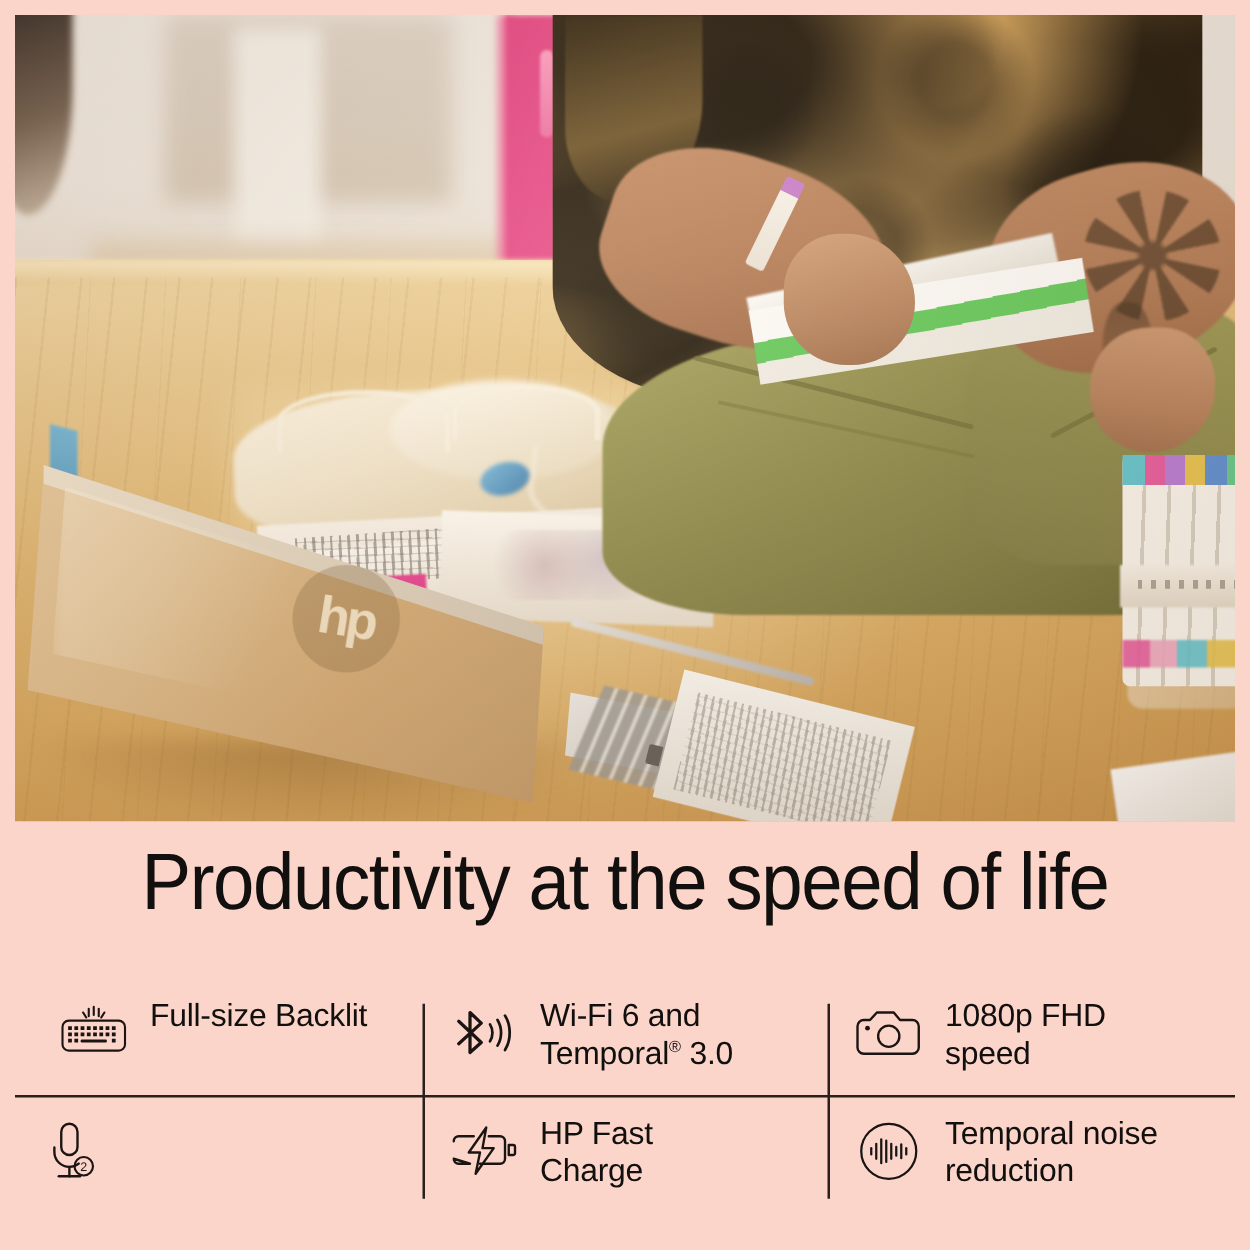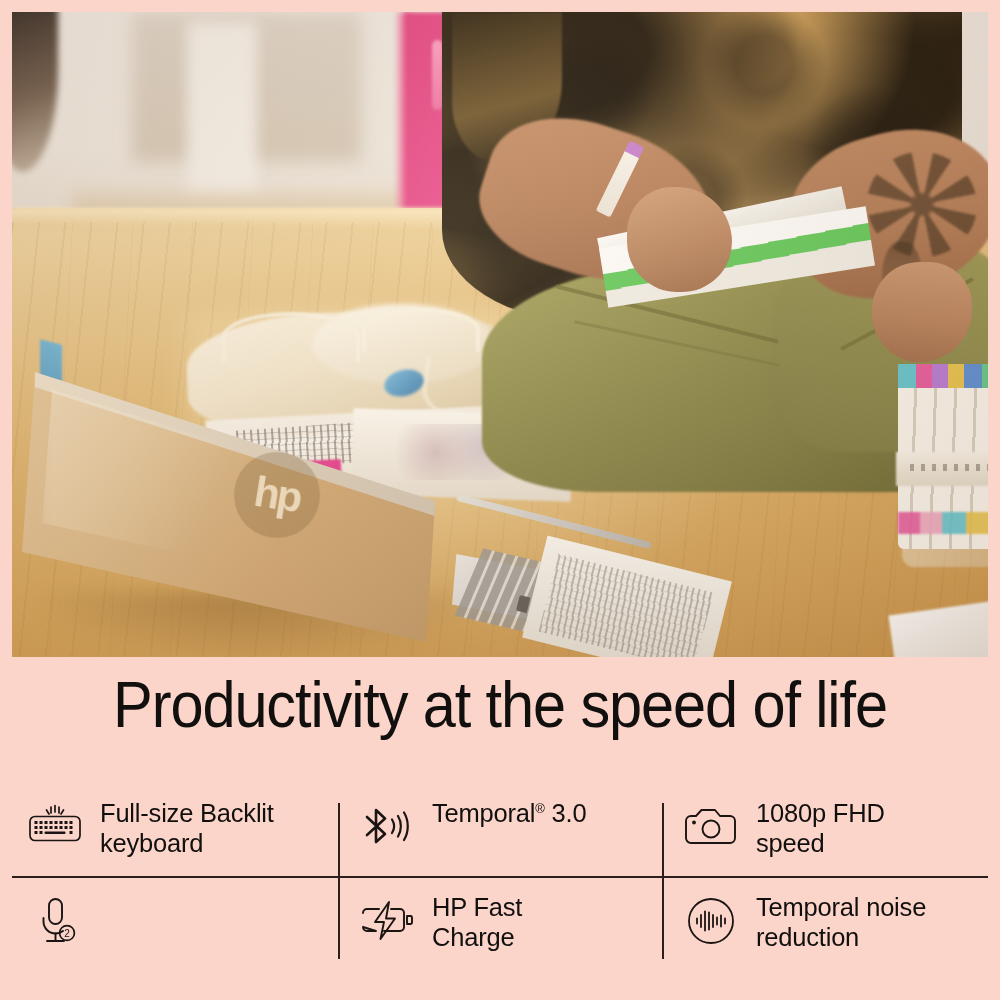--- a/index.html
+++ b/index.html
@@ -239,21 +239,21 @@
   }
 
   
   .grid{position:absolute;left:12px;top:786px;width:976px;height:200px;}
   .hline{position:absolute;left:0;top:90px;width:976px;height:2px;background:#2A1F1C;}
   .vline{position:absolute;width:2px;background:#2A1F1C;}
   .v1{left:326px;top:17px;height:156px;}
   .v2{left:650px;top:17px;height:156px;}
 
   .cell{position:absolute;display:flex;align-items:flex-start;gap:14px;}
-  .c1{left:12px;top:10px;}  .c2{left:344px;top:10px;} .c3{left:668px;top:10px;}
+  .c1{left:32px;top:10px;}  .c2{left:344px;top:10px;} .c3{left:668px;top:10px;}
   .c4{left:18px;top:104px;} .c5{left:344px;top:104px;} .c6{left:668px;top:104px;}
 
   .ico{flex:0 0 auto;width:62px;height:62px;display:flex;align-items:center;justify-content:center;}
   .ico svg{display:block;}
   .ftxt{font-size:25.5px;line-height:1.16;color:#12100F;font-weight:400;letter-spacing:-.2px;
     padding-top:3px;}
   .ftxt sup{font-size:13px;vertical-align:super;line-height:0;}
 </style>
 </head>
 <body>
@@ -375,34 +375,34 @@
               <rect x="43.5" y="22" width="3" height="3"></rect>
             <rect x="8.5" y="27" width="3" height="3"></rect>
               <rect x="13.5" y="27" width="3" height="3"></rect>
             <rect x="43.5" y="27" width="3" height="3"></rect>
             <rect x="18.5" y="27.5" width="21" height="2.5" rx="1"></rect>
           </g>
         </svg>
       </div>
       <div class="ftxt">
         <div>Full-size Backlit</div>
-        <div>keyboard</div>
       </div>
     </div>
 
     <div class="cell c2">
       <div class="ico">
         <svg width="56" height="50" viewBox="0 0 56 50" fill="none" stroke="#1A1412" stroke-width="2.6" stroke-linecap="round" stroke-linejoin="round">
           <path d="M8 15 L26 32 L17 40 V8 L26 16.5 L8 33"></path>
           <path d="M33 17.5 C35.6 21.6 35.6 27 33 31" stroke-width="2.2"></path>
           <path d="M39 14 C42.8 20 42.8 28.5 39 34.5" stroke-width="2.2"></path>
           <path d="M45 10.5 C50 18.5 50 30 45 38" stroke-width="2.2"></path>
         </svg>
       </div>
       <div class="ftxt">
+        <div>Wi-Fi 6 and</div>
         <div><span>Temporal</span><sup>®</sup><span> 3.0</span></div>
       </div>
     </div>
 
     <div class="cell c3">
       <div class="ico">
         <svg width="56" height="44" viewBox="0 0 56 44" fill="none" stroke="#1A1412" stroke-width="1.9" stroke-linejoin="round">
           <path d="M3 16 a5 5 0 0 1 5-5 h5 l5.5-6 h13.5 l5 6 h10 a5 5 0 0 1 5 5 v17 a5 5 0 0 1 -5 5 h-39 a5 5 0 0 1 -5 -5 z"></path>
           <circle cx="28" cy="24" r="8.5"></circle>
           <circle cx="11" cy="17.5" r="1.9" fill="#1A1412" stroke="none"></circle>

